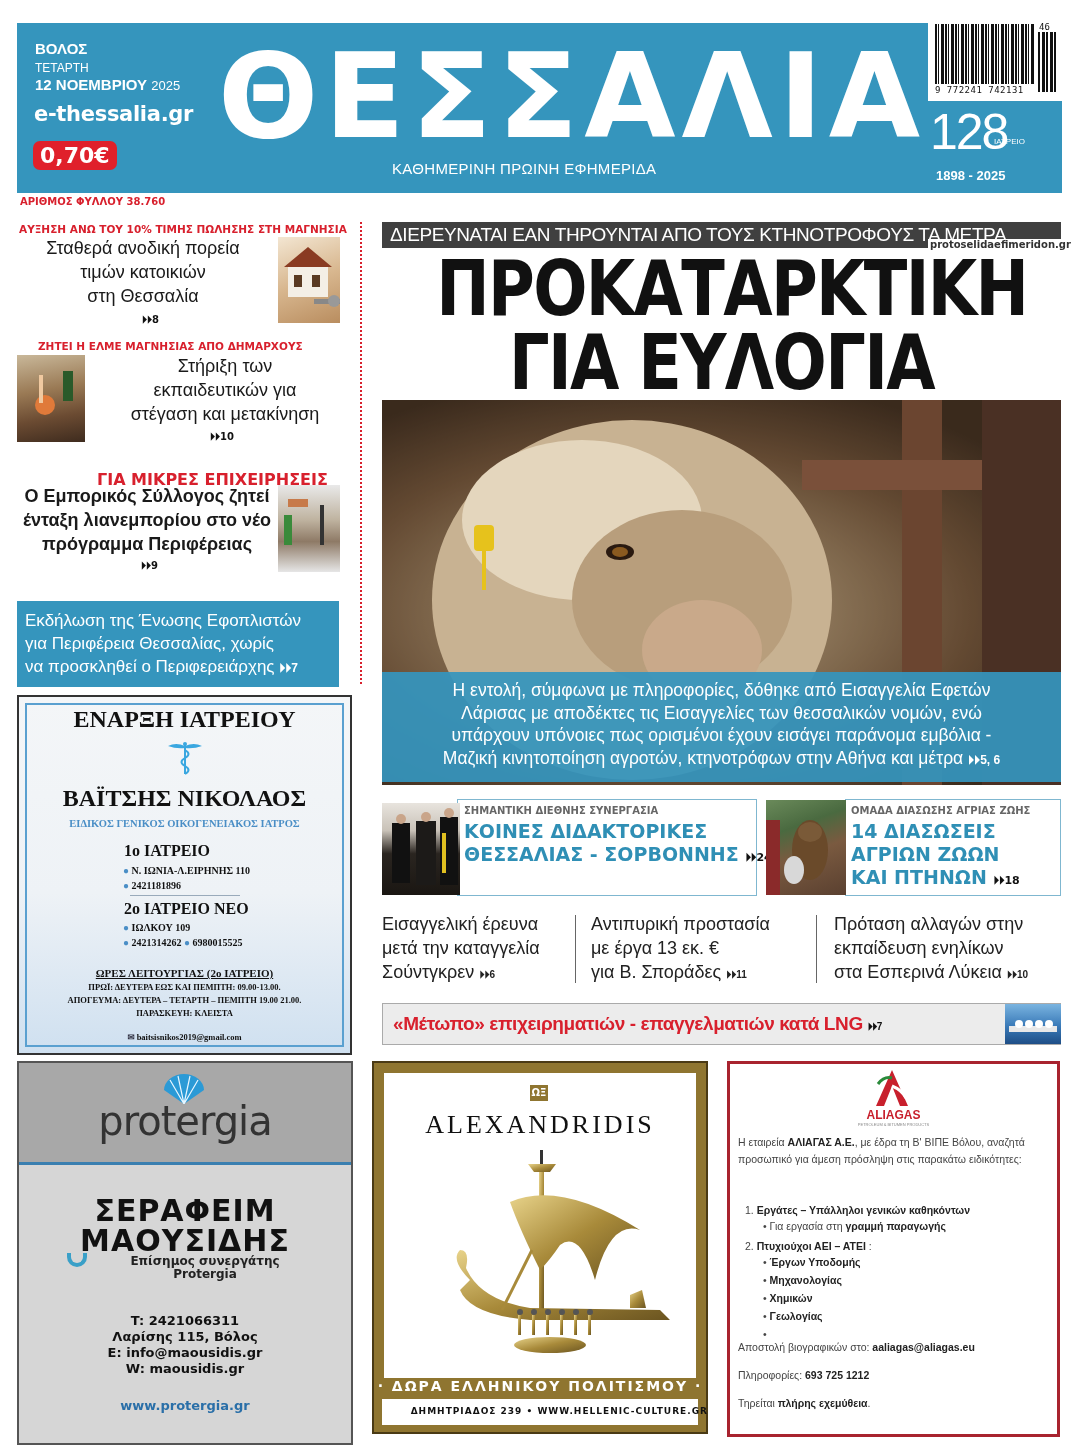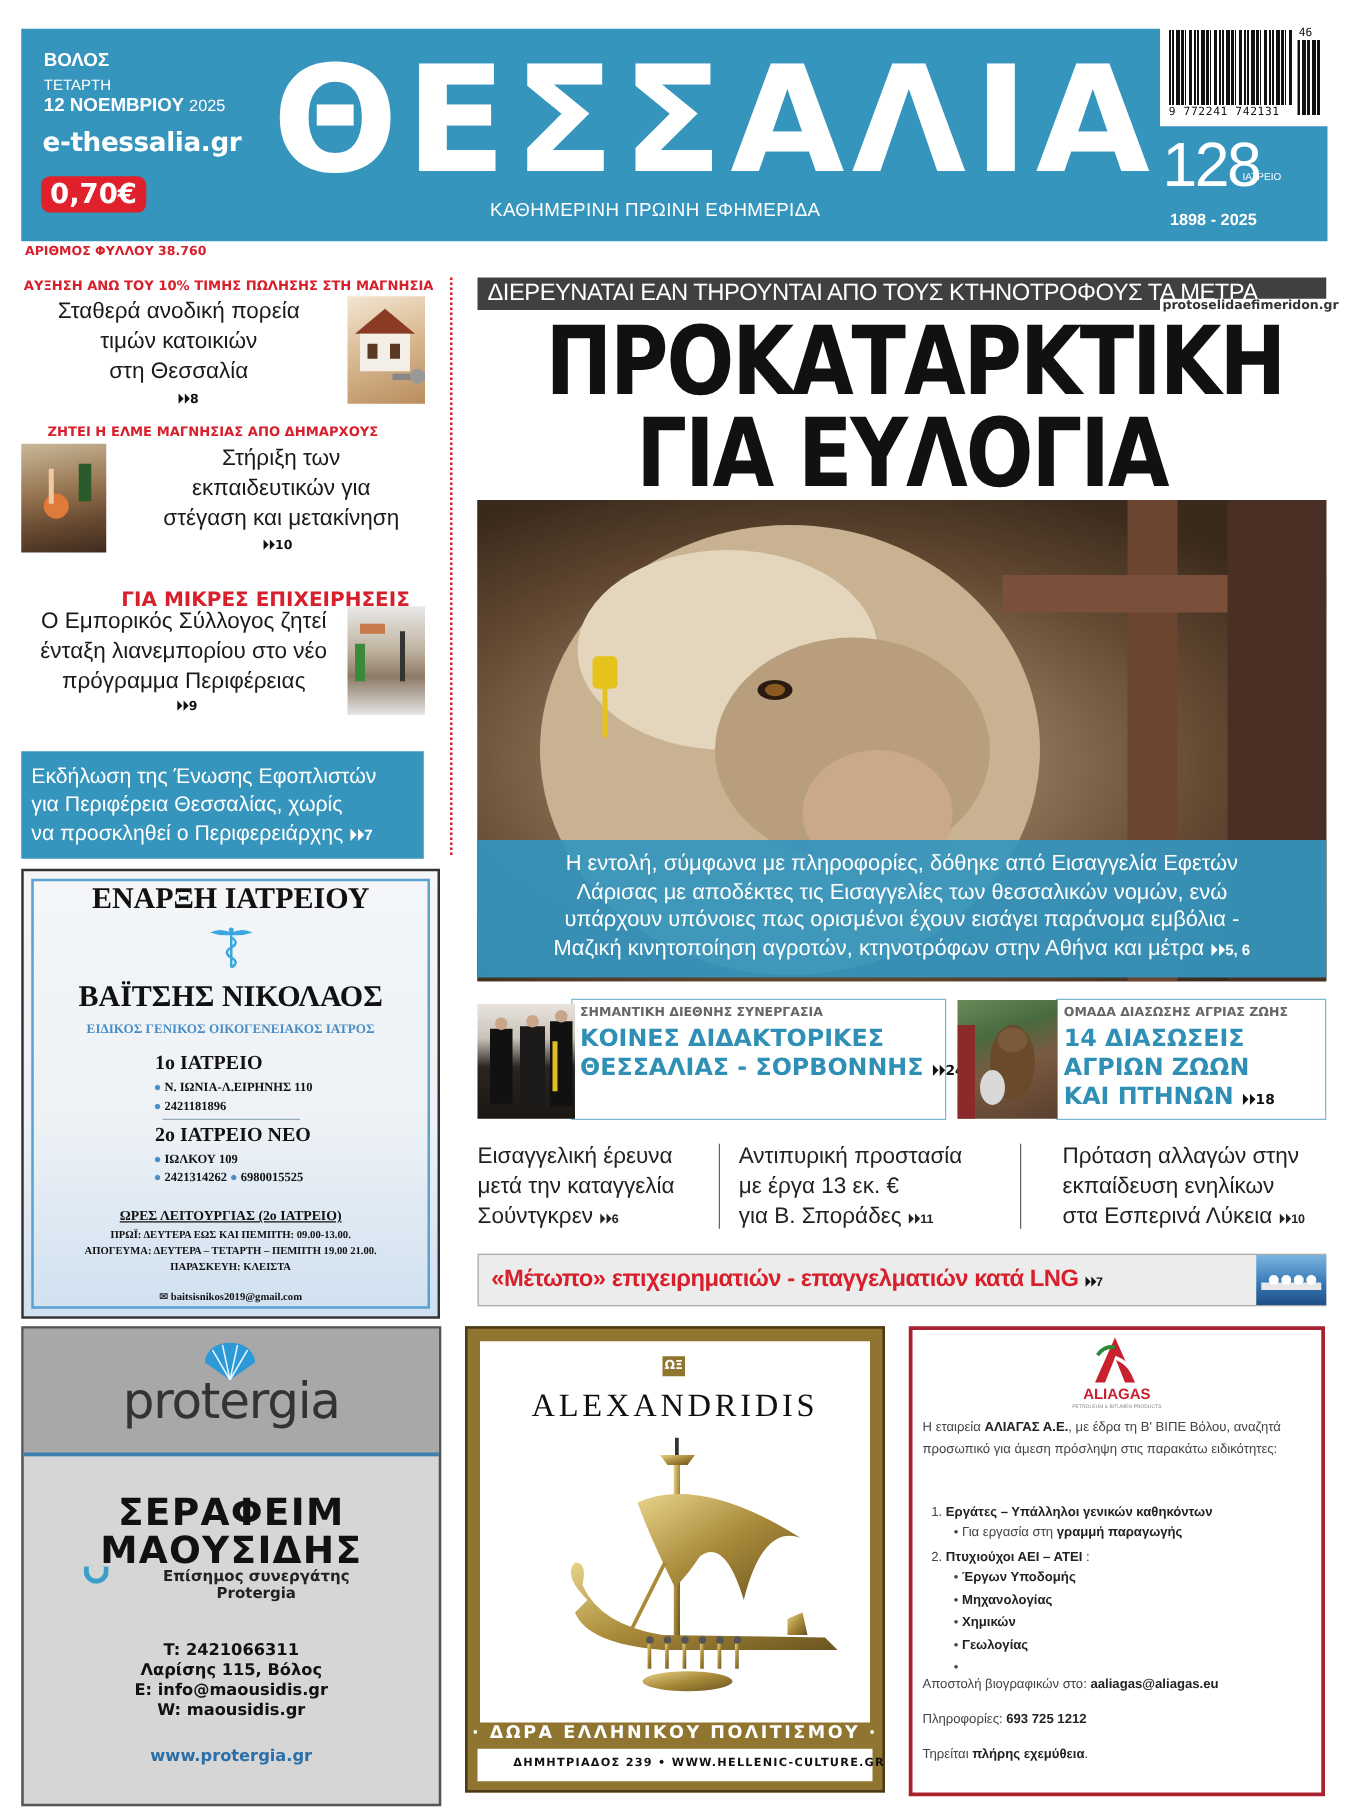--- a/index.html
+++ b/index.html
@@ -128,21 +128,21 @@
 <div class="abs ref" style="left:210px;top:431px;">⏵⏵<span>10</span></div>
 <div class="abs thumb" style="left:17px;top:355px;width:68px;height:87px;background:linear-gradient(170deg,#c9b89a 0%,#9a7a55 40%,#6b4b32 70%,#3e2b1e 100%);">
   <svg width="68" height="87" viewBox="0 0 68 87">
       <circle cx="28" cy="50" r="10" fill="#e07a3a"></circle>
       <rect x="22" y="20" width="4" height="28" fill="#f0c9a0"></rect>
       <rect x="46" y="16" width="10" height="30" fill="#2a5a2a"></rect>
     </svg>
 </div>
 
 <div class="abs kicker" style="left:97px;top:470px;font-size:16px;">ΓΙΑ ΜΙΚΡΕΣ ΕΠΙΧΕΙΡΗΣΕΙΣ</div>
-<div class="abs story-title" style="left:22px;top:484px;width:250px;">
+<div class="abs story-title" style="left:22px;top:484px;width:250px;font-weight:bold;">
   <div>Ο Εμπορικός Σύλλογος ζητεί</div>
   <div>ένταξη λιανεμπορίου στο νέο</div>
   <div>πρόγραμμα Περιφέρειας</div>
 </div>
 <div class="abs ref" style="left:141px;top:560px;">⏵⏵<span>9</span></div>
 <div class="abs thumb" style="left:278px;top:485px;width:62px;height:87px;background:linear-gradient(180deg,#e9e9e9 0%,#bfb3a0 40%,#8e7a66 65%,#e6e6e6 100%);">
   <svg width="62" height="87" viewBox="0 0 62 87">
       <rect x="10" y="14" width="20" height="8" fill="#c77a4a"></rect>
       <rect x="42" y="20" width="4" height="40" fill="#333"></rect>
       <rect x="6" y="30" width="8" height="30" fill="#3a8a3a"></rect>
@@ -277,21 +277,21 @@
   <div>μετά την καταγγελία</div>
   <div><span>Σούντγκρεν</span> <b style="font-size:10px;">⏵⏵<span>6</span></b></div>
 </div>
 <div class="abs brief-sep" style="left:575px;top:915px;height:68px;"></div>
 <div class="abs brief" style="left:591px;top:912px;width:215px;">
   <div>Αντιπυρική προστασία</div>
   <div>με έργα 13 εκ. €</div>
   <div><span>για Β. Σποράδες</span> <b style="font-size:10px;">⏵⏵<span>11</span></b></div>
 </div>
 <div class="abs brief-sep" style="left:816px;top:915px;height:68px;"></div>
-<div class="abs brief" style="left:834px;top:912px;width:230px;margin-left:16px;">
+<div class="abs brief" style="left:834px;top:912px;width:230px;">
   <div>Πρόταση αλλαγών στην</div>
   <div>εκπαίδευση ενηλίκων</div>
   <div><span>στα Εσπερινά Λύκεια</span> <b style="font-size:10px;">⏵⏵<span>10</span></b></div>
 </div>
 
 <div class="abs lng-bar"></div>
 <div class="abs lng-text"><span>«Μέτωπο» επιχειρηματιών - επαγγελματιών κατά LNG</span> <b style="color:#111;font-size:10px;">⏵⏵<span>7</span></b></div>
 <div class="abs" style="left:1005px;top:1004px;width:56px;height:40px;background:linear-gradient(180deg,#7ab4e0 0%,#3a7ab8 55%,#1e4e86 100%);">
   <svg width="56" height="40" viewBox="0 0 56 40">
       <rect x="4" y="22" width="48" height="6" fill="#e8e8e8"></rect>

